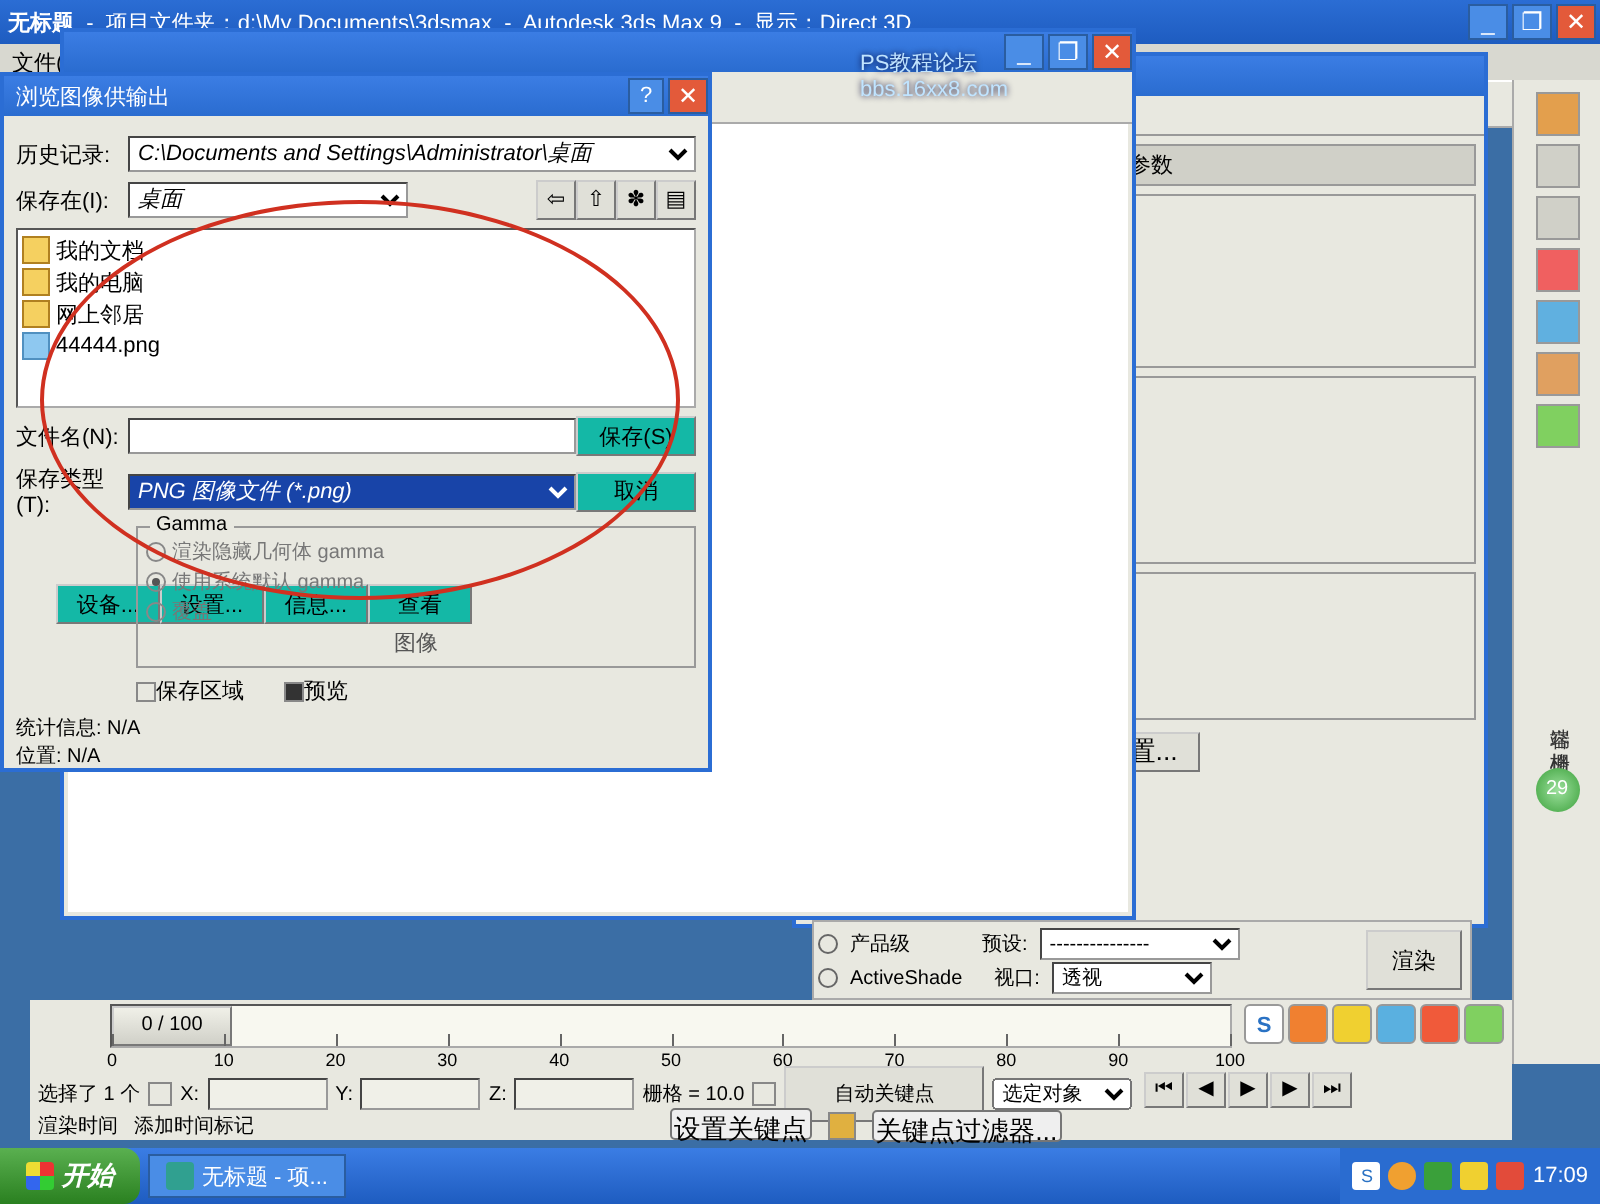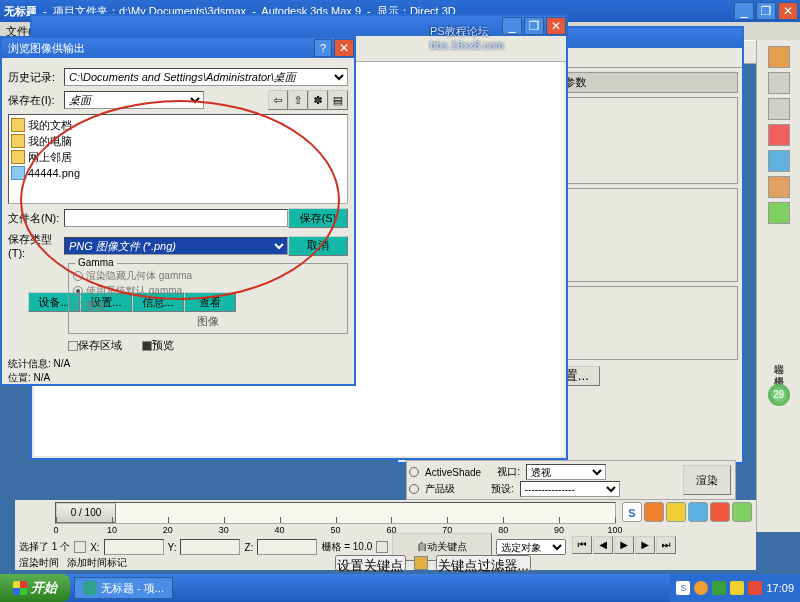--- a/index.html
+++ b/index.html
@@ -280,29 +280,29 @@
       <div>位置: N/A</div>
     </div>
   </div>
 </div>
 
 <div class="red-ellipse" style="left:20px;top:100px;width:320px;height:200px"></div>
 
 <div class="bottom-panel">
   <div class="row">
     <span class="rb"></span>
+      <span>产品级</span>
+    <span style="margin-left:30px">预设:</span>
+    <select style="width:100px"><option>---------------</option></select>
+  </div>
+  <div class="row">
+    <span class="rb"></span>
       <span>ActiveShade</span>
     <span style="margin-left:10px">视口:</span>
     <select style="width:80px"><option>透视</option></select>
-  </div>
-  <div class="row">
-    <span class="rb"></span>
-      <span>产品级</span>
-    <span style="margin-left:30px">预设:</span>
-    <select style="width:100px"><option>---------------</option></select>
   </div>
   <button class="rbtn">渲染</button>
 </div>
 
 <div class="timeline-area">
   <div class="timeline">
     <div class="slider">0 / 100</div>
   <div class="tick" style="left: 0%;"></div>
       <div class="ticklbl" style="left: 0%;">0</div>
       <div class="tick" style="left: 10%;"></div>

